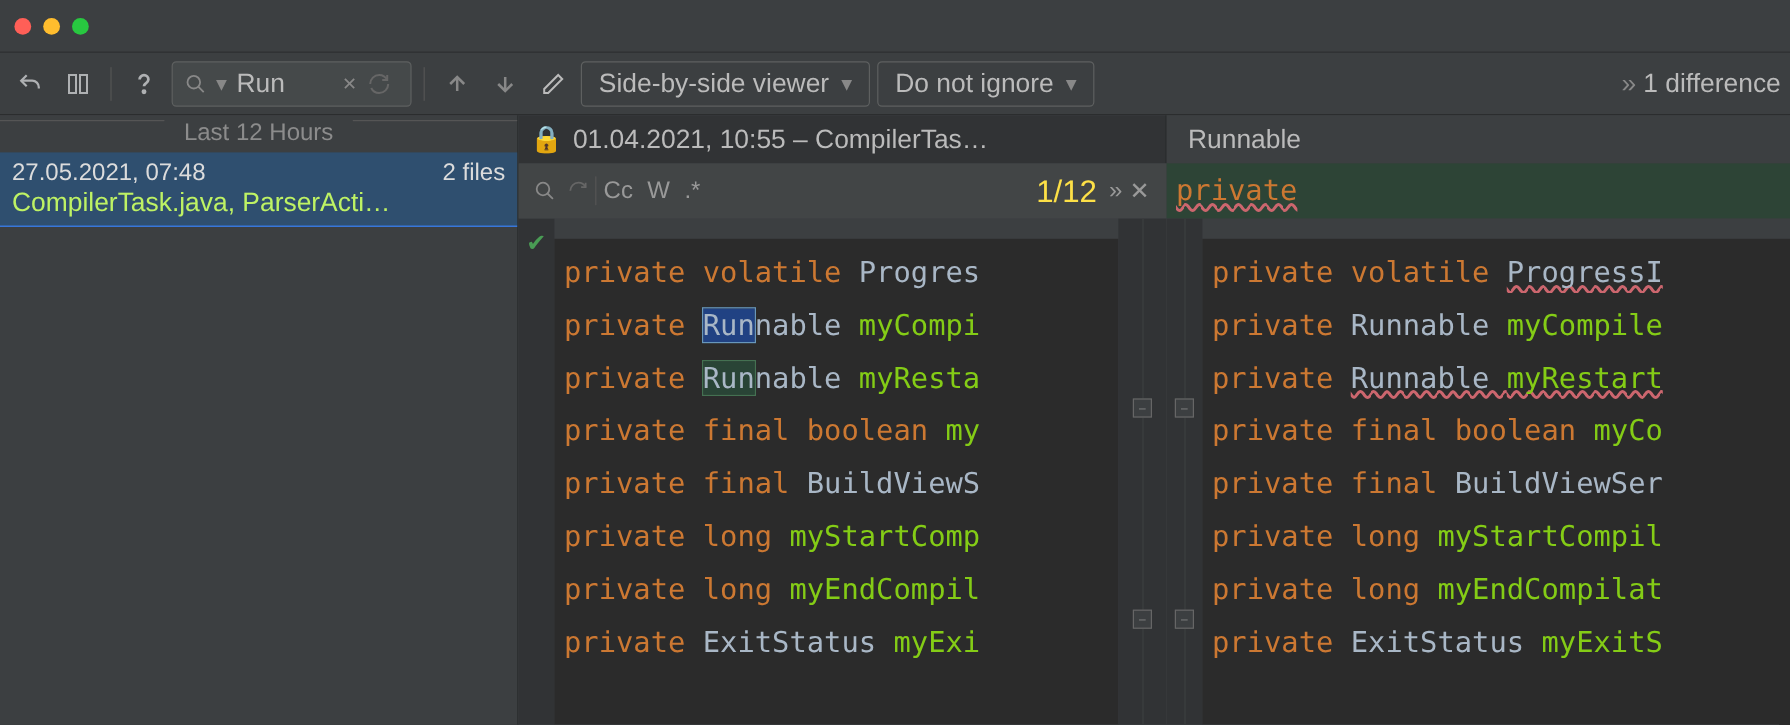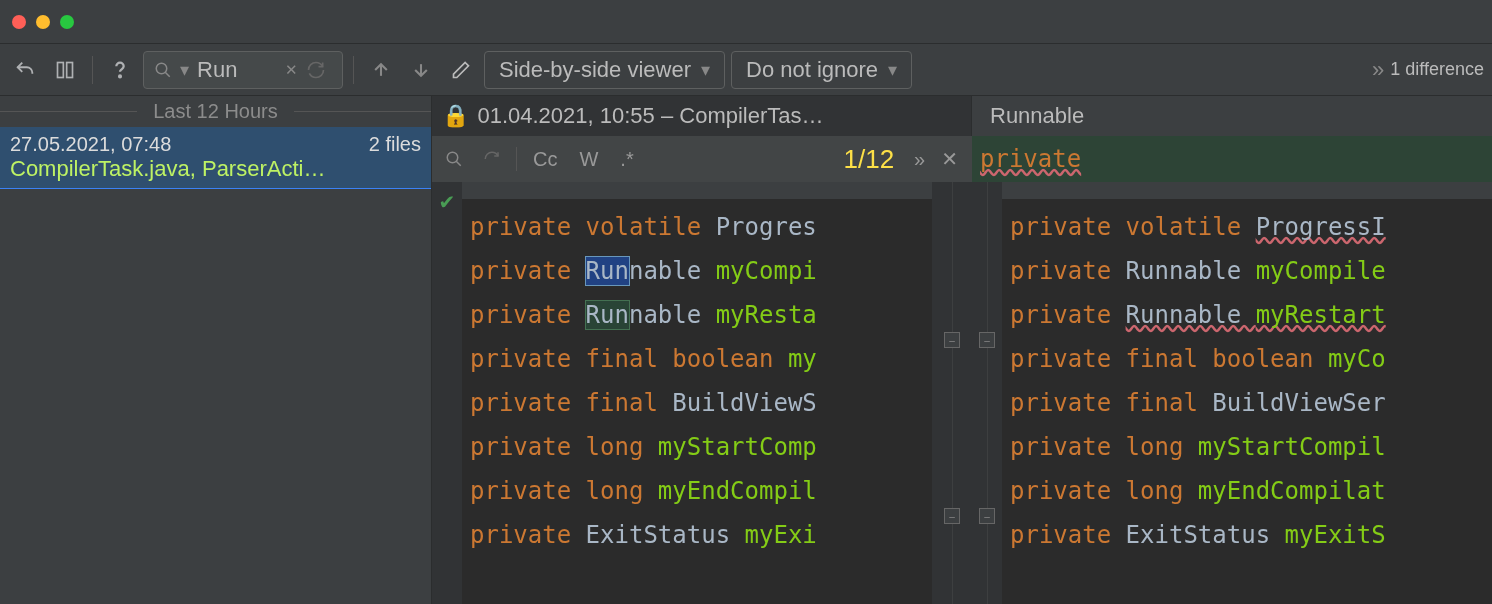--- a/index.html
+++ b/index.html
@@ -53,28 +53,28 @@
   }
   .search-box input {
     background:transparent; border:none; outline:none; color:#bbb; font-size:22px; width:80px;
   }
   .dropdown {
     display:flex; align-items:center; gap:10px;
     background:#3c3f41; border:1px solid #5e6060; border-radius:4px;
     padding:6px 14px; height:38px; font-size:22px; color:#bbb; cursor:pointer;
   }
   .spacer { flex:1; }
-  .diff-count { font-size:18px; color:#bbb; white-space:nowrap; }
+  .diff-count { font-size:22px; color:#bbb; white-space:nowrap; }
   .body-row { display:flex; height:calc(100% - 96px); }
   .sidebar {
     width:432px; background:#3c3f41; border-right:1px solid #2b2d2e;
     display:flex; flex-direction:column;
   }
   .side-group-header {
-    display:flex; align-items:center; justify-content:center; gap:8px;
+    display:flex; align-items:flex-start; justify-content:center; gap:8px;
     color:#8c8c8c; font-size:20px; padding:4px 0; position:relative;
   }
   .side-group-header::before, .side-group-header::after {
     content:''; flex:1; height:1px; background:#555;
   }
   .side-group-header span { padding:0 8px; }
   .history-item {
     background:#2f4f6f; padding:6px 10px; color:#dcdcdc;
     border-bottom:1px solid #3b82f6;
   }
@@ -88,21 +88,21 @@
   .diff-tab-left {
     width:294px; display:flex; align-items:center; gap:8px; padding:0 10px;
     background:#313335; border-right:1px solid #2b2d2e; color:#bbb;
     white-space:nowrap; overflow:hidden;
   }
   .diff-tab-left .lock { color:#888; }
   .diff-tab-right {
     flex:1; display:flex; align-items:center; padding:0 18px; color:#bbb;
   }
   .find-bar {
-    height:46px; display:flex; align-items:center; gap:10px;
+    height:46px; display:flex; align-items:center; 
     background:#424546; padding:0 8px; font-size:20px; color:#999;
     position:relative;
   }
   .find-bar .fb-icon { width:28px; display:flex; justify-content:center; cursor:pointer; }
   .find-bar .fb-toggle { padding:2px 6px; cursor:pointer; }
   .find-bar .fb-count { margin-left:auto; margin-right:10px; color:#fde047; font-size:26px; }
   .find-bar .fb-chev { cursor:pointer; }
   .find-bar .fb-close { cursor:pointer; padding:0 6px; }
   .gutter-col {
     width:30px; background:#313335; padding-top:6px;

